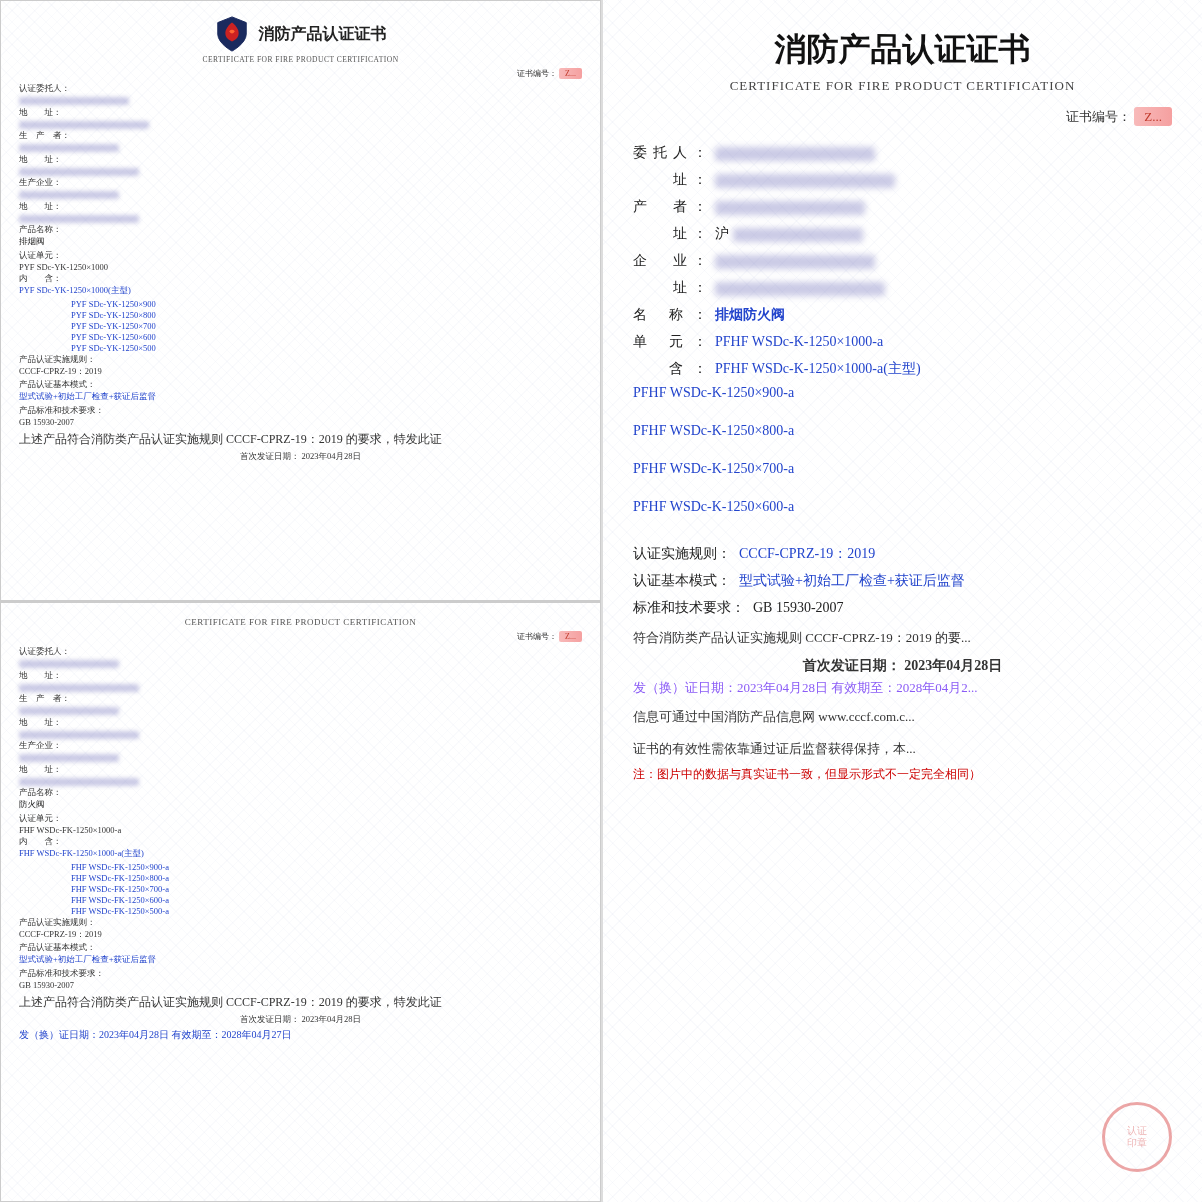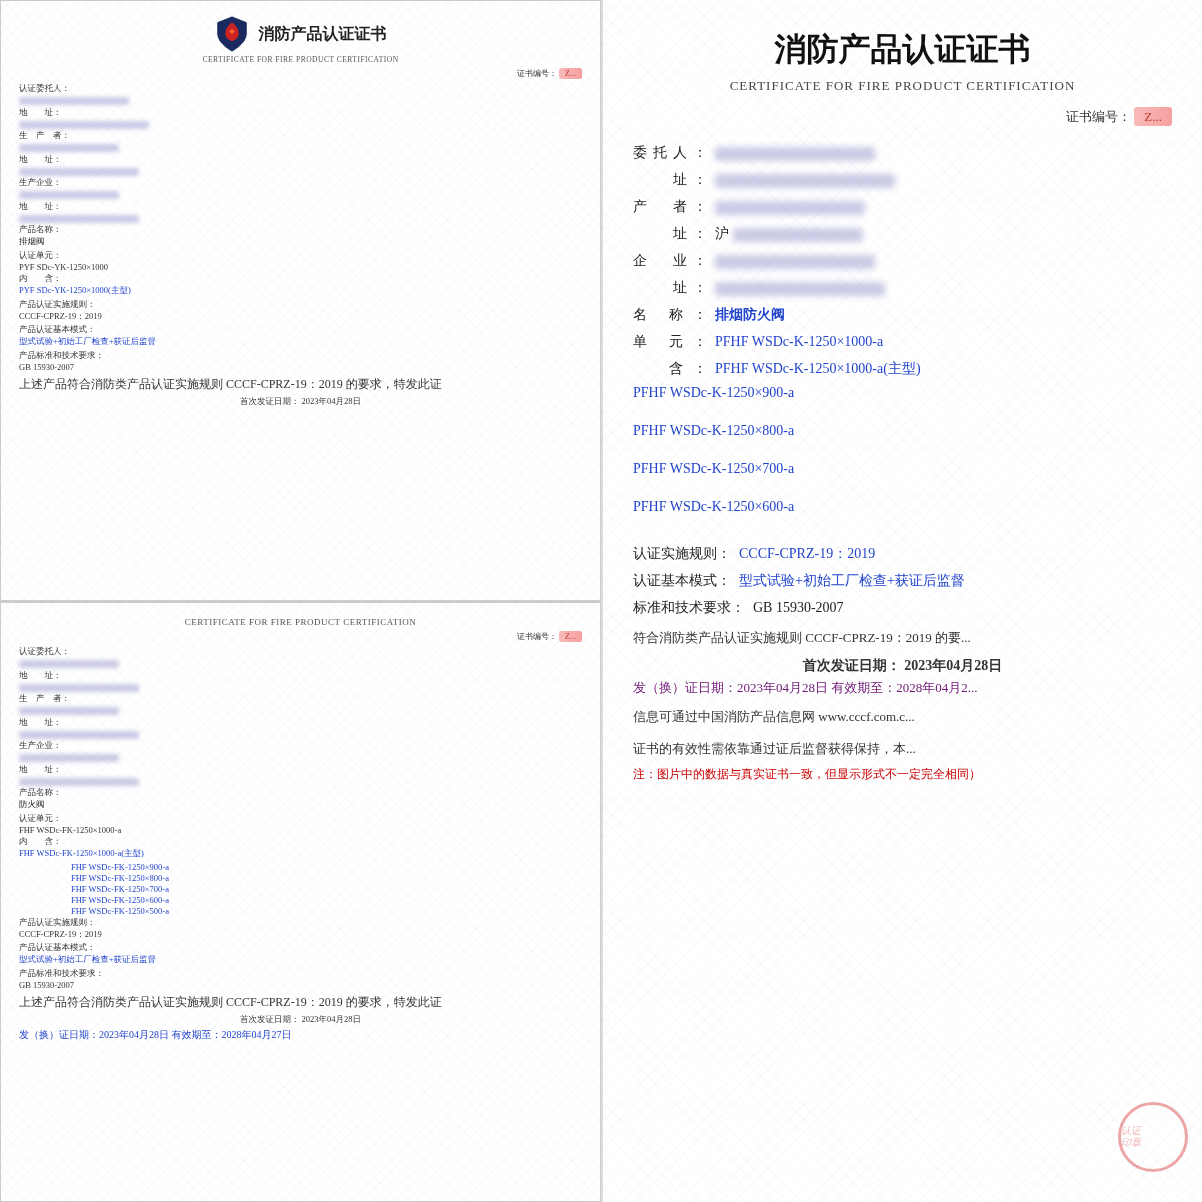--- a/index.html
+++ b/index.html
@@ -287,21 +287,21 @@
     .cert-large .date-center {
       text-align: center;
       font-size: 14px;
       color: #333;
       margin-top: 8px;
       font-weight: bold;
     }
 
     .cert-large .date-row {
       font-size: 13px;
-      color: #701a75;
+      color: #8b5cf6;
       margin-top: 4px;
     }
 
     .cert-large .red-notice {
       color: #cc0000;
       font-size: 12px;
       margin-top: 6px;
     }
   </style>
 </head>
@@ -354,20 +354,27 @@
     <span class="product-name">排烟阀</span>
   </div>
   <div class="field-row">
     <span class="field-label">认证单元：</span>
     <span class="field-value">PYF SDc-YK-1250×1000</span>
   </div>
   <div class="field-row">
     <span class="field-label">内　　含：</span>
     <span class="blue-link">PYF SDc-YK-1250×1000(主型)</span>
   </div>
+  <div class="indent-list">
+    <div class="blue-link">PYF SDc-YK-1250×900</div>
+    <div class="blue-link">PYF SDc-YK-1250×800</div>
+    <div class="blue-link">PYF SDc-YK-1250×700</div>
+    <div class="blue-link">PYF SDc-YK-1250×600</div>
+    <div class="blue-link">PYF SDc-YK-1250×500</div>
+  </div>
 
   <div class="field-row">
     <span class="field-label-wide">产品认证实施规则：</span>
     <span class="field-value">CCCF-CPRZ-19：2019</span>
   </div>
   <div class="field-row">
     <span class="field-label-wide">产品认证基本模式：</span>
     <span class="blue-link">型式试验+初始工厂检查+获证后监督</span>
   </div>
   <div class="field-row">
@@ -548,16 +555,16 @@
   </div>
   <div class="date-center">
     <span>首次发证日期：</span>
     <span>2023年04月28日</span>
   </div>
   <div class="date-row">发（换）证日期：2023年04月28日 有效期至：2028年04月2...</div>
   <div class="footer-text">信息可通过中国消防产品信息网 www.cccf.com.c...</div>
   <div class="footer-text">证书的有效性需依靠通过证后监督获得保持，本...</div>
   <div class="red-notice">注：图片中的数据与真实证书一致，但显示形式不一定完全相同）</div>
 
-  <div style="position:absolute; bottom:30px; right:14px; width:70px; height:70px; border-radius:50%; border:3px solid rgba(200,0,0,0.35); z-index:1; display:flex; align-items:center; justify-content:flex-start;font-style:italic;">
+  <div style="position:absolute; bottom:30px; right:30px; width:70px; height:70px; border-radius:50%; border:3px solid rgba(200,0,0,0.35); z-index:1; display:flex; align-items:center; justify-content:center;">
     <span style="color:rgba(200,0,0,0.3); font-size:10px; text-align:center; line-height:1.2;">认证<br>印章</span>
   </div>
 </div>
 
 </body></html>

